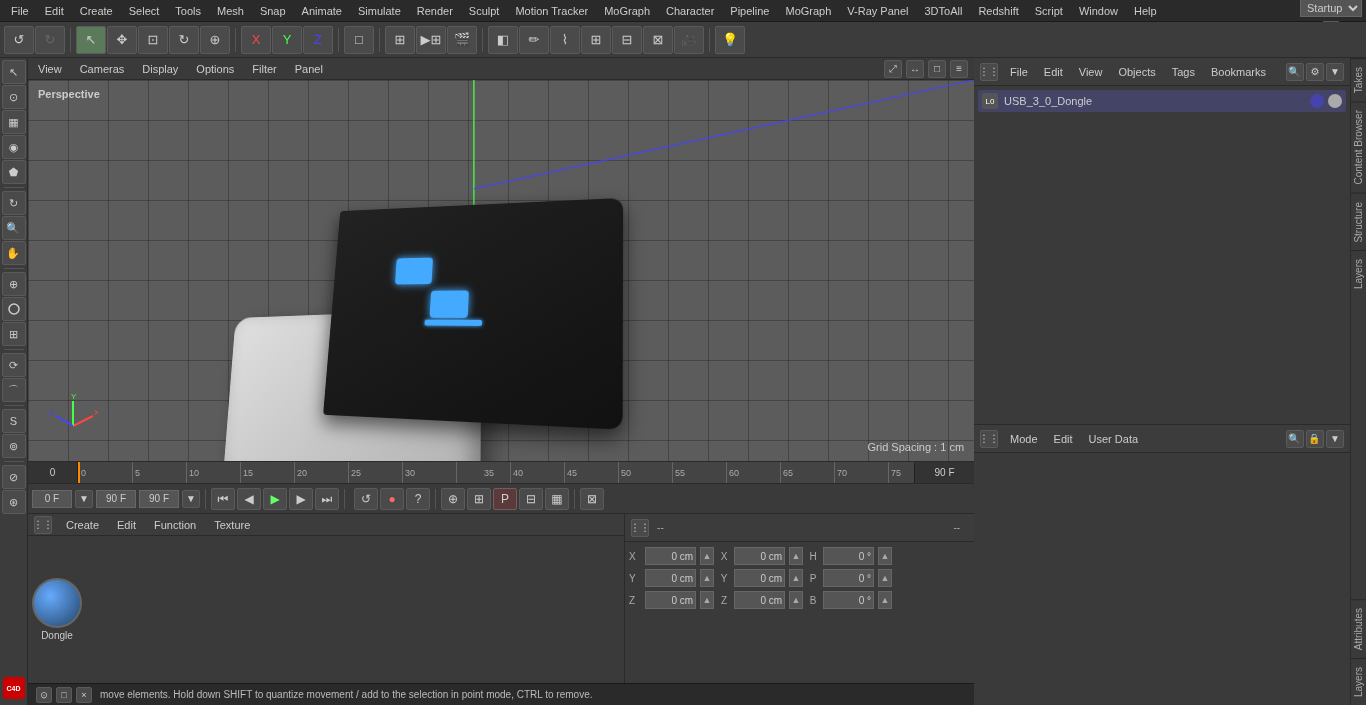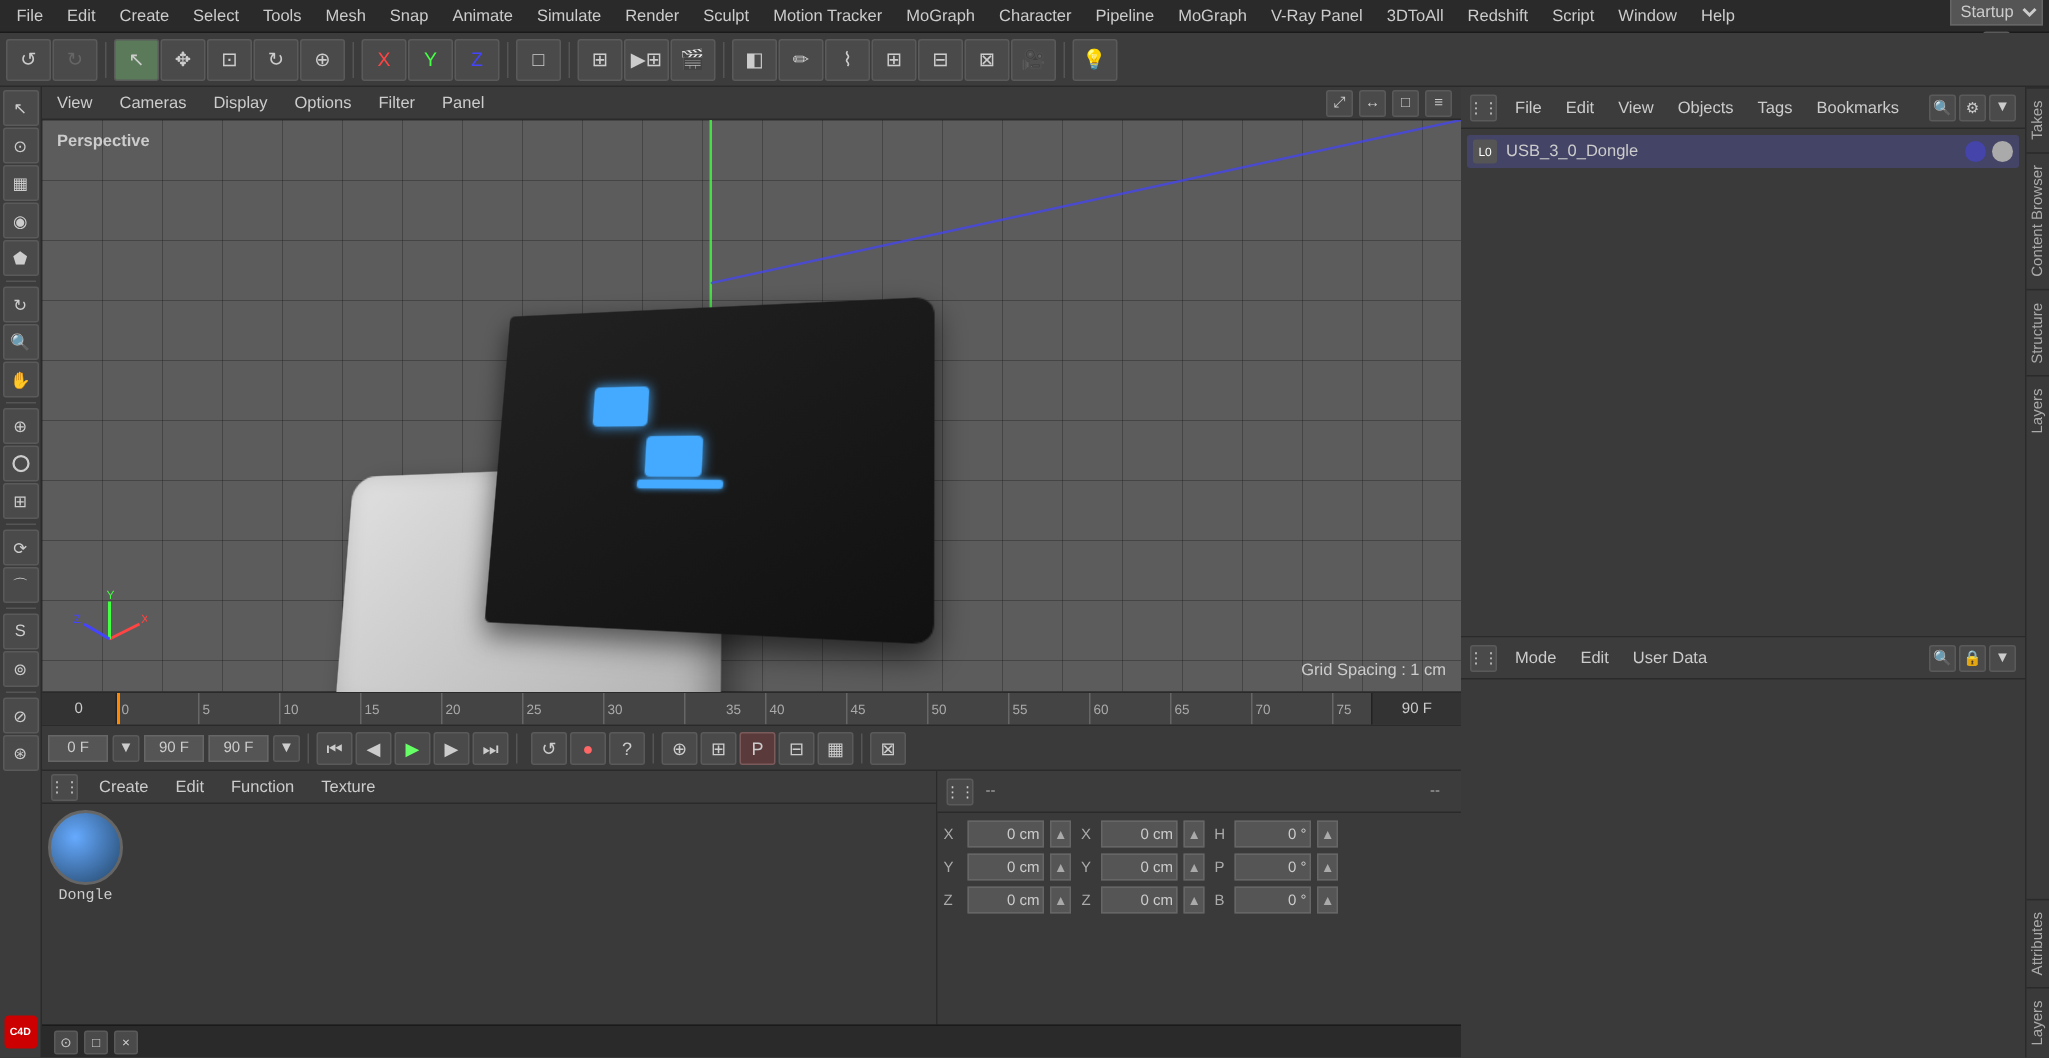--- a/index.html
+++ b/index.html
@@ -297,24 +297,23 @@
       background: #3c3c3c;
       display: flex;
       align-items: center;
       padding: 0 6px;
       gap: 10px;
       border-bottom: 1px solid #2a2a2a;
     }
     #bottom-panel-content {
       flex: 1;
       display: flex;
-      align-items: flex-start;
+      align-items: center;
       padding: 4px;
       gap: 6px;
-      font-family: Liberation Mono, monospace;
     }
     .material-preview {
       width: 50px;
       height: 50px;
       border-radius: 50%;
       background: radial-gradient(circle at 35% 35%, #6af, #246);
       border: 2px solid #666;
       cursor: pointer;
     }
     .material-label {
@@ -950,20 +949,21 @@
               </div>
             </div>
           </div>
 
           <div id="status-bar">
             <div style="display:flex;align-items:center;gap:4px;margin-right:8px;">
               <div class="icon-btn-small" style="width:16px;height:16px;font-size:9px;">⊙</div>
               <div class="icon-btn-small" style="width:16px;height:16px;font-size:9px;">□</div>
               <div class="icon-btn-small" style="width:16px;height:16px;font-size:9px;">×</div>
             </div>
+            <div id="status-text">move elements. Hold down SHIFT to quantize movement / add to the selection in point mode, CTRL to remove.</div>
           </div>
         </div>
       </div>
     </div>
 
     <div id="right-area">
       <div id="right-panel-main">
 
         <div id="object-manager">
           <div id="om-toolbar">

